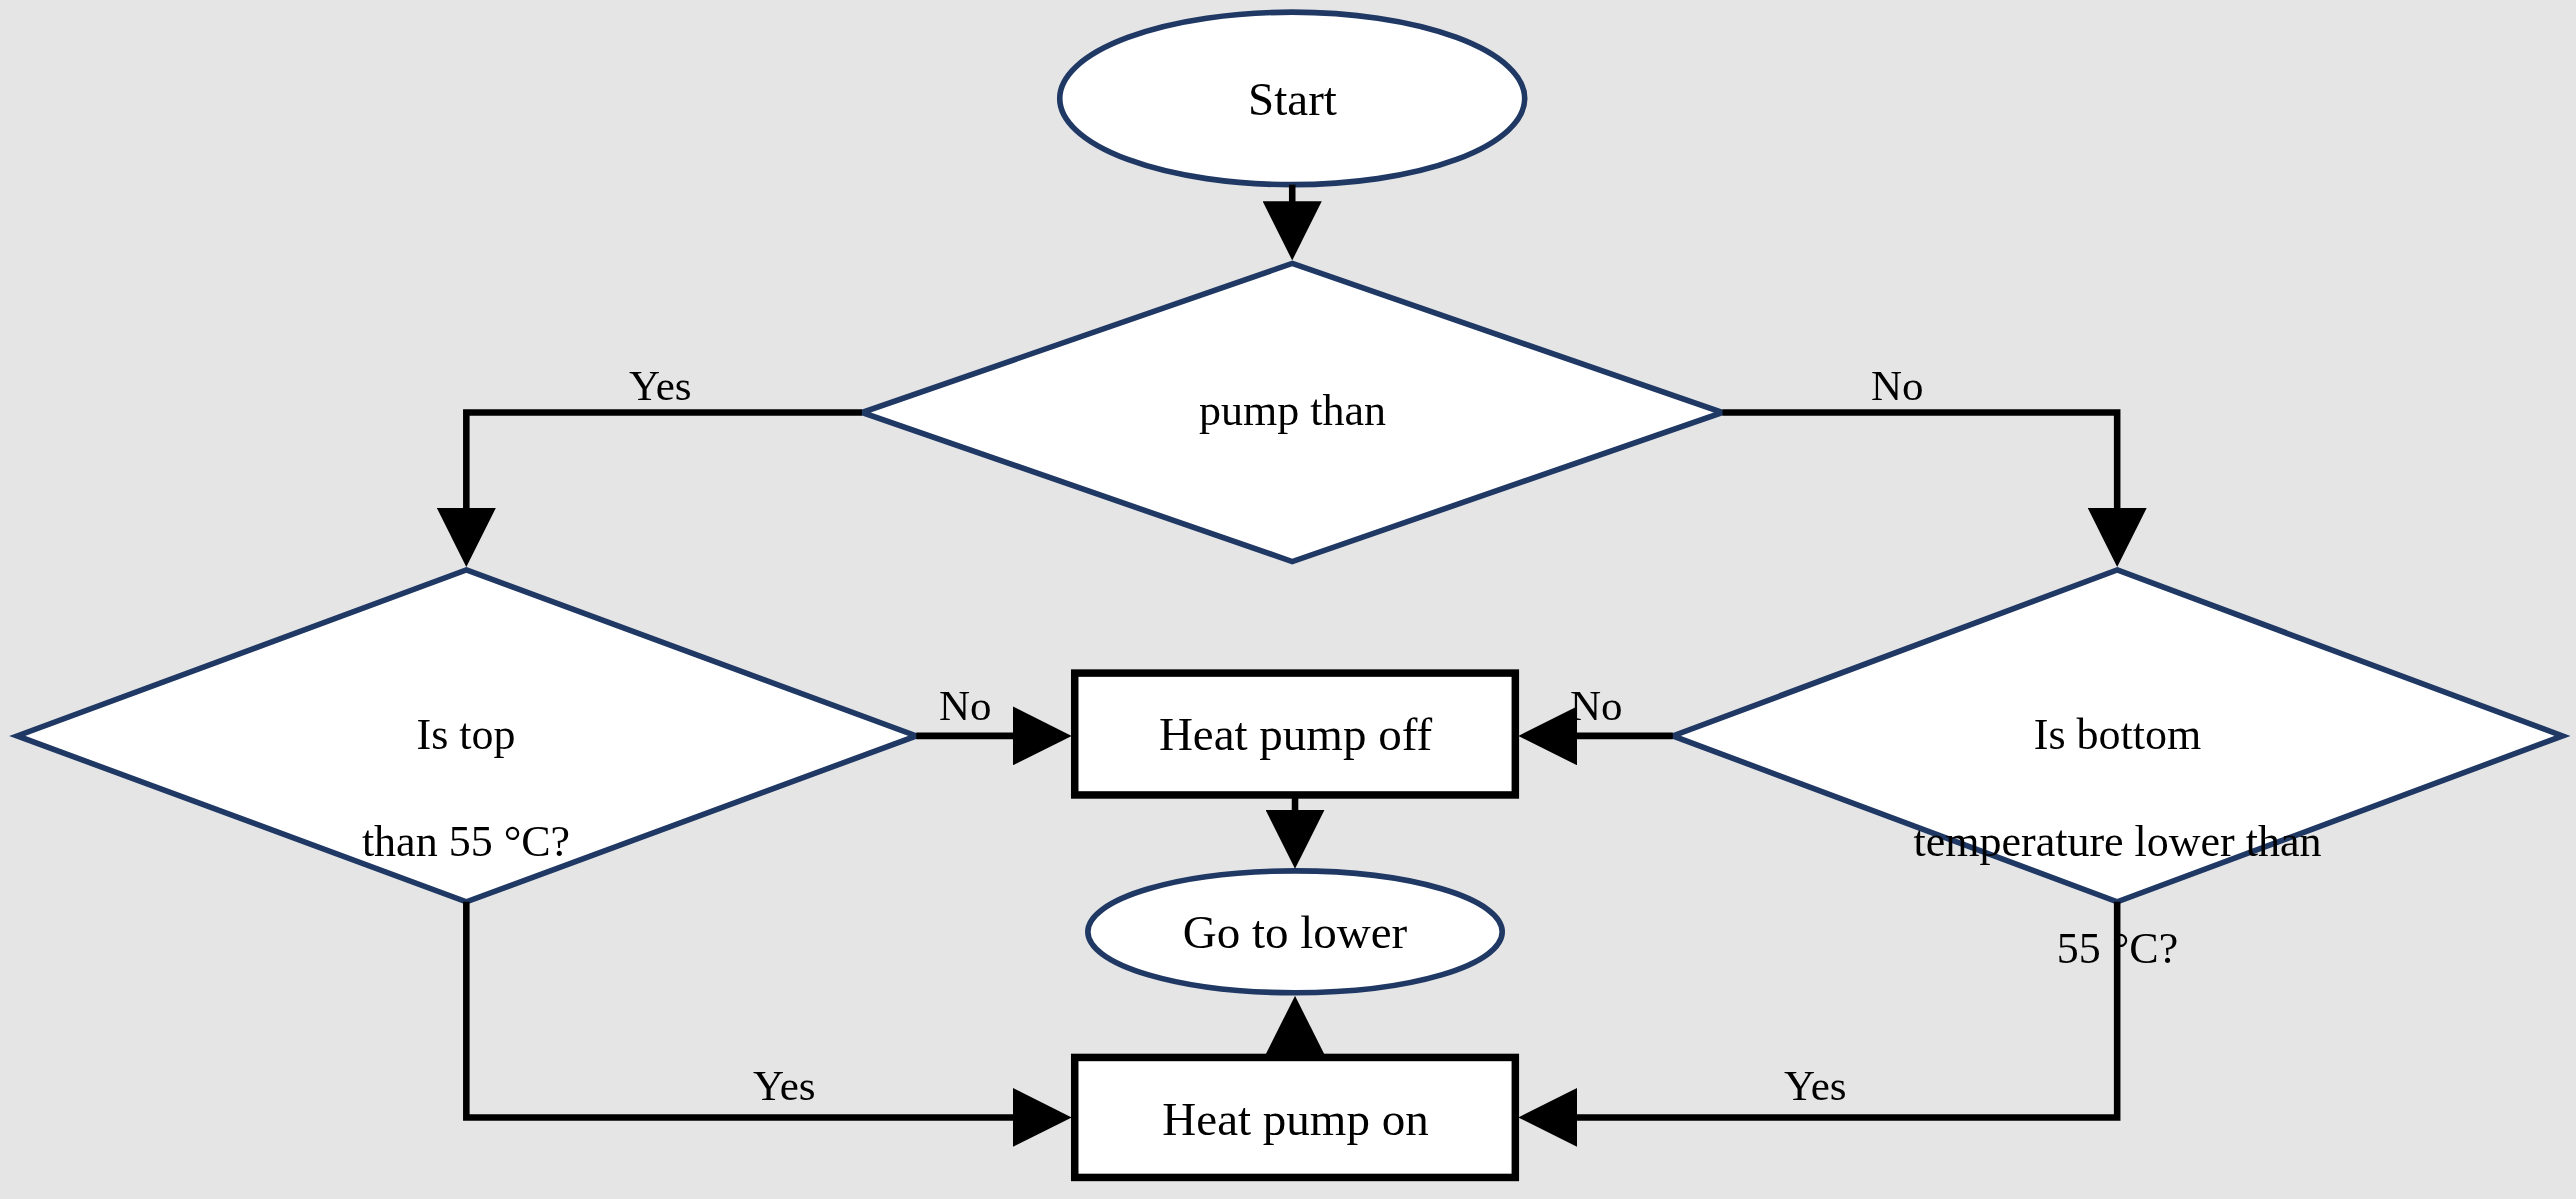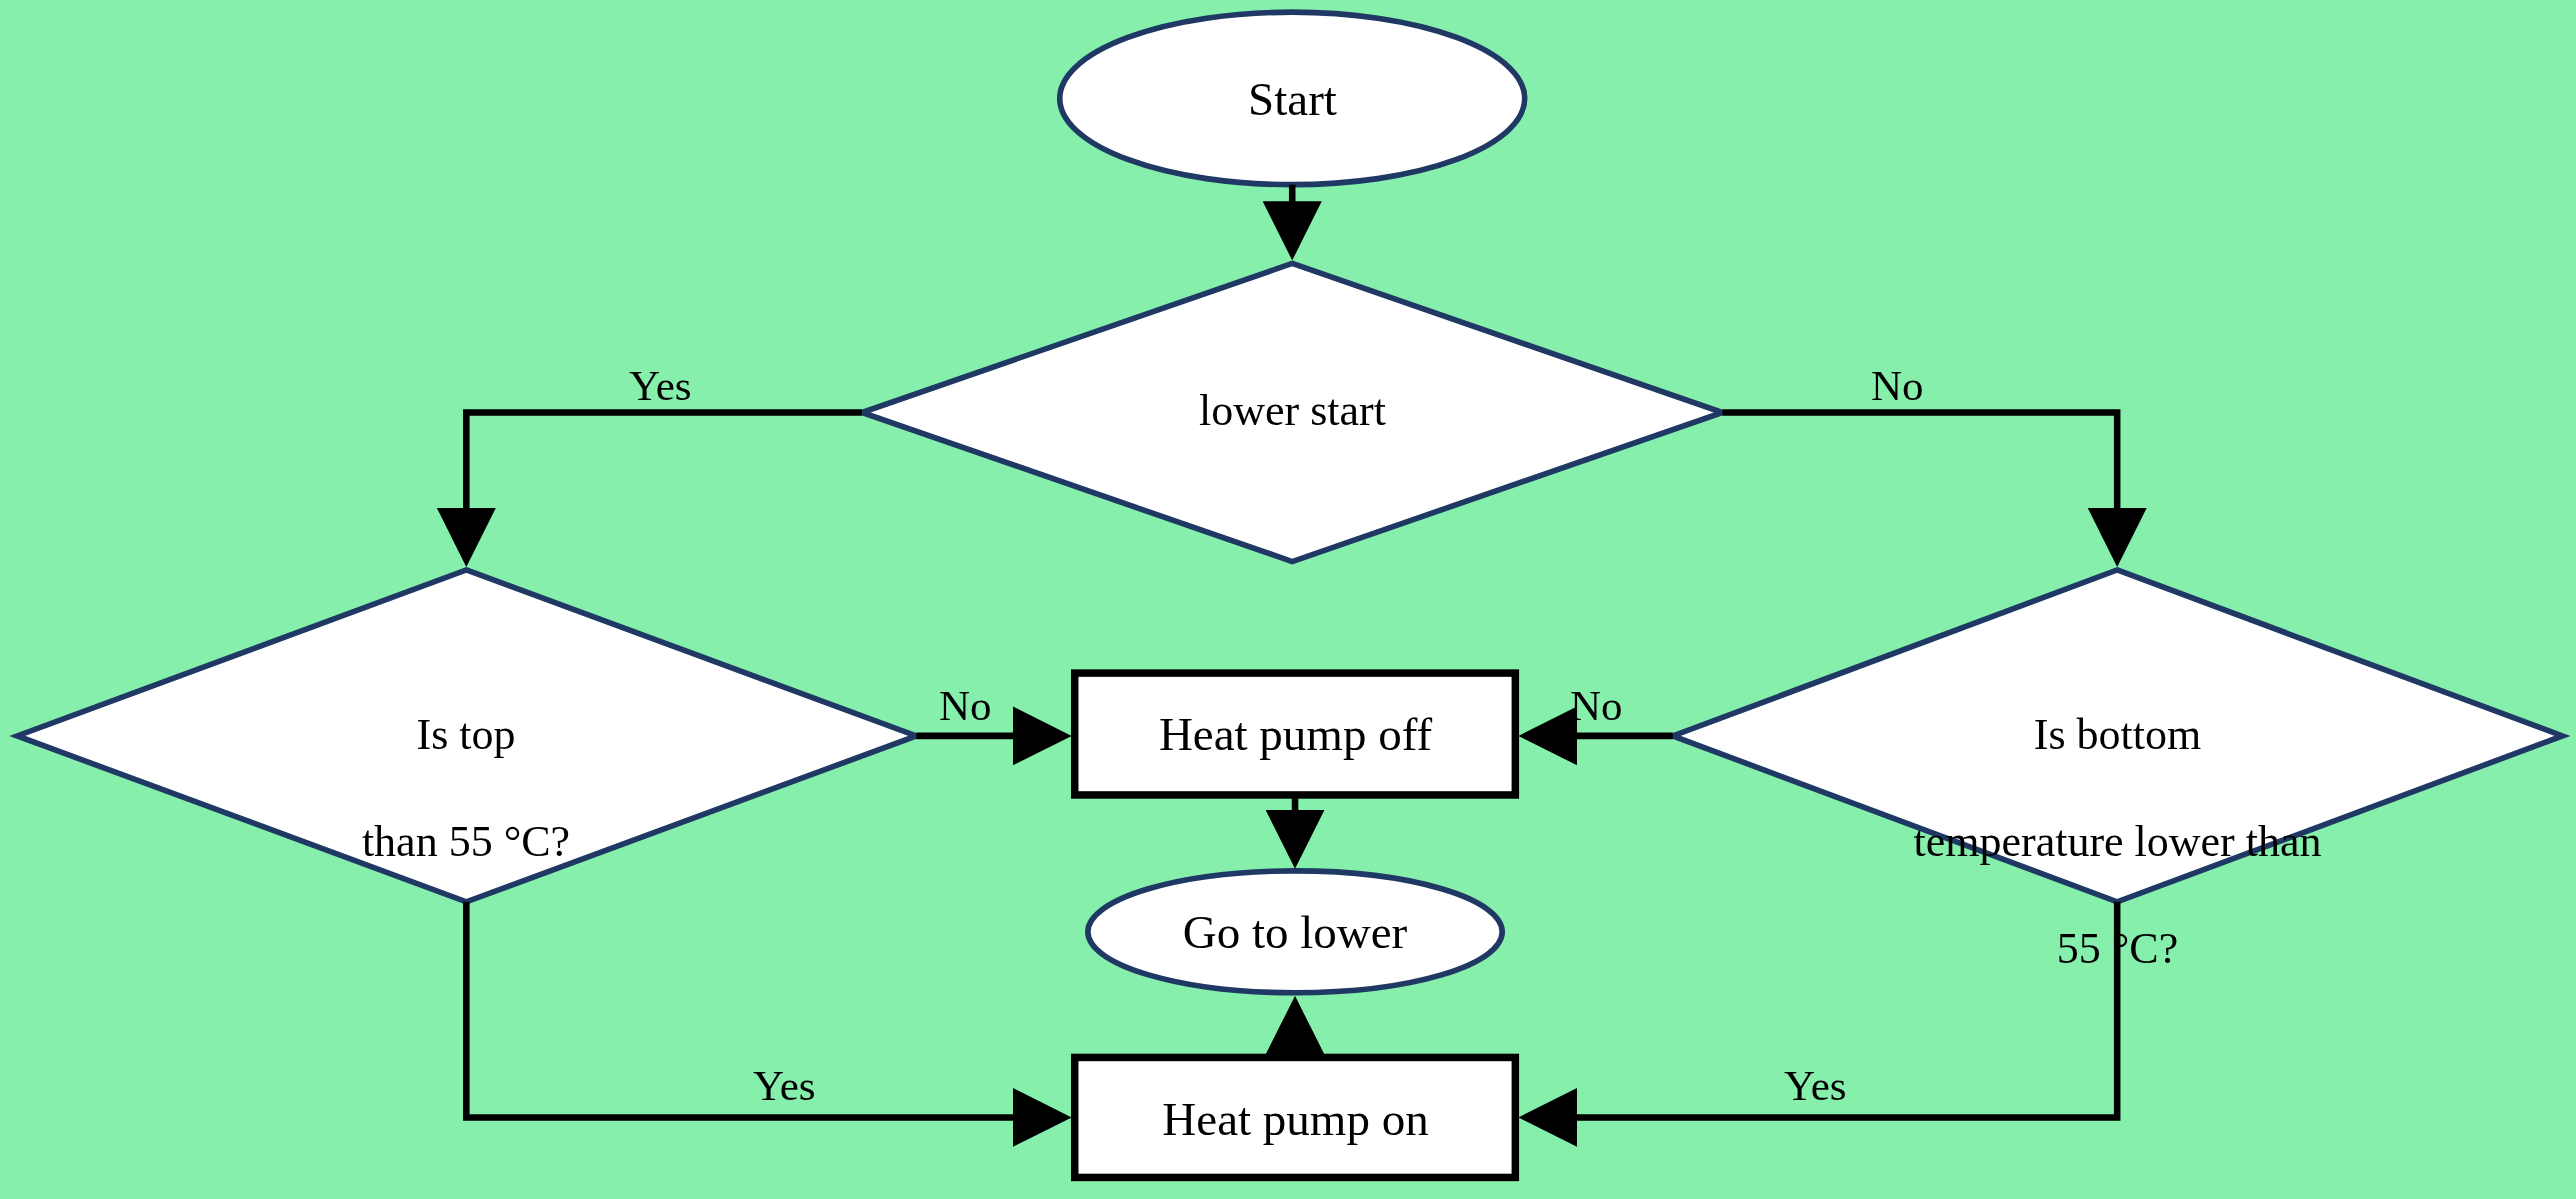--- a/index.html
+++ b/index.html
@@ -5,21 +5,21 @@
 <style>
   html, body {
     margin: 0;
     padding: 0;
     background: #ffffff;
   }
   #stage {
     position: relative;
     width: 2576px;
     height: 1199px;
-    background: #86efac;
+    background: #e5e5e5;
     overflow: hidden;
     font-family: "Liberation Serif", "DejaVu Serif", serif;
   }
   #wires {
     position: absolute;
     left: 0;
     top: 0;
     width: 2576px;
     height: 1199px;
   }
@@ -96,21 +96,21 @@
     <path d="M497,962 L497,1192 L1133,1192" fill="none" stroke="#000000" stroke-width="7" marker-end="url(#arrowBlack)"></path>
 
     <path d="M2258,962 L2258,1192 L1629,1192" fill="none" stroke="#000000" stroke-width="7" marker-end="url(#arrowBlack)"></path>
 
     <path d="M1381,1128 L1381,1072" fill="none" stroke="#000000" stroke-width="7" marker-end="url(#arrowBlack)"></path>
   </svg>
 
   <div class="node-label n-start" style="left:1060px; top:71px; width:465px;">Start</div>
 
   <div class="node-label n-diamond" style="left:1045px; top:330px; width:495px;">
-    <div>lower start</div>
+    <div>pump than</div>
   </div>
 
   <div class="node-label n-diamond" style="left:192px; top:654px; width:548px;">
     <div>Is top</div>
     <div>than 55 °C?</div>
   </div>
 
   <div class="node-label n-diamond" style="left:1806px; top:654px; width:623px;">
     <div>Is bottom</div>
     <div>temperature lower than</div>

